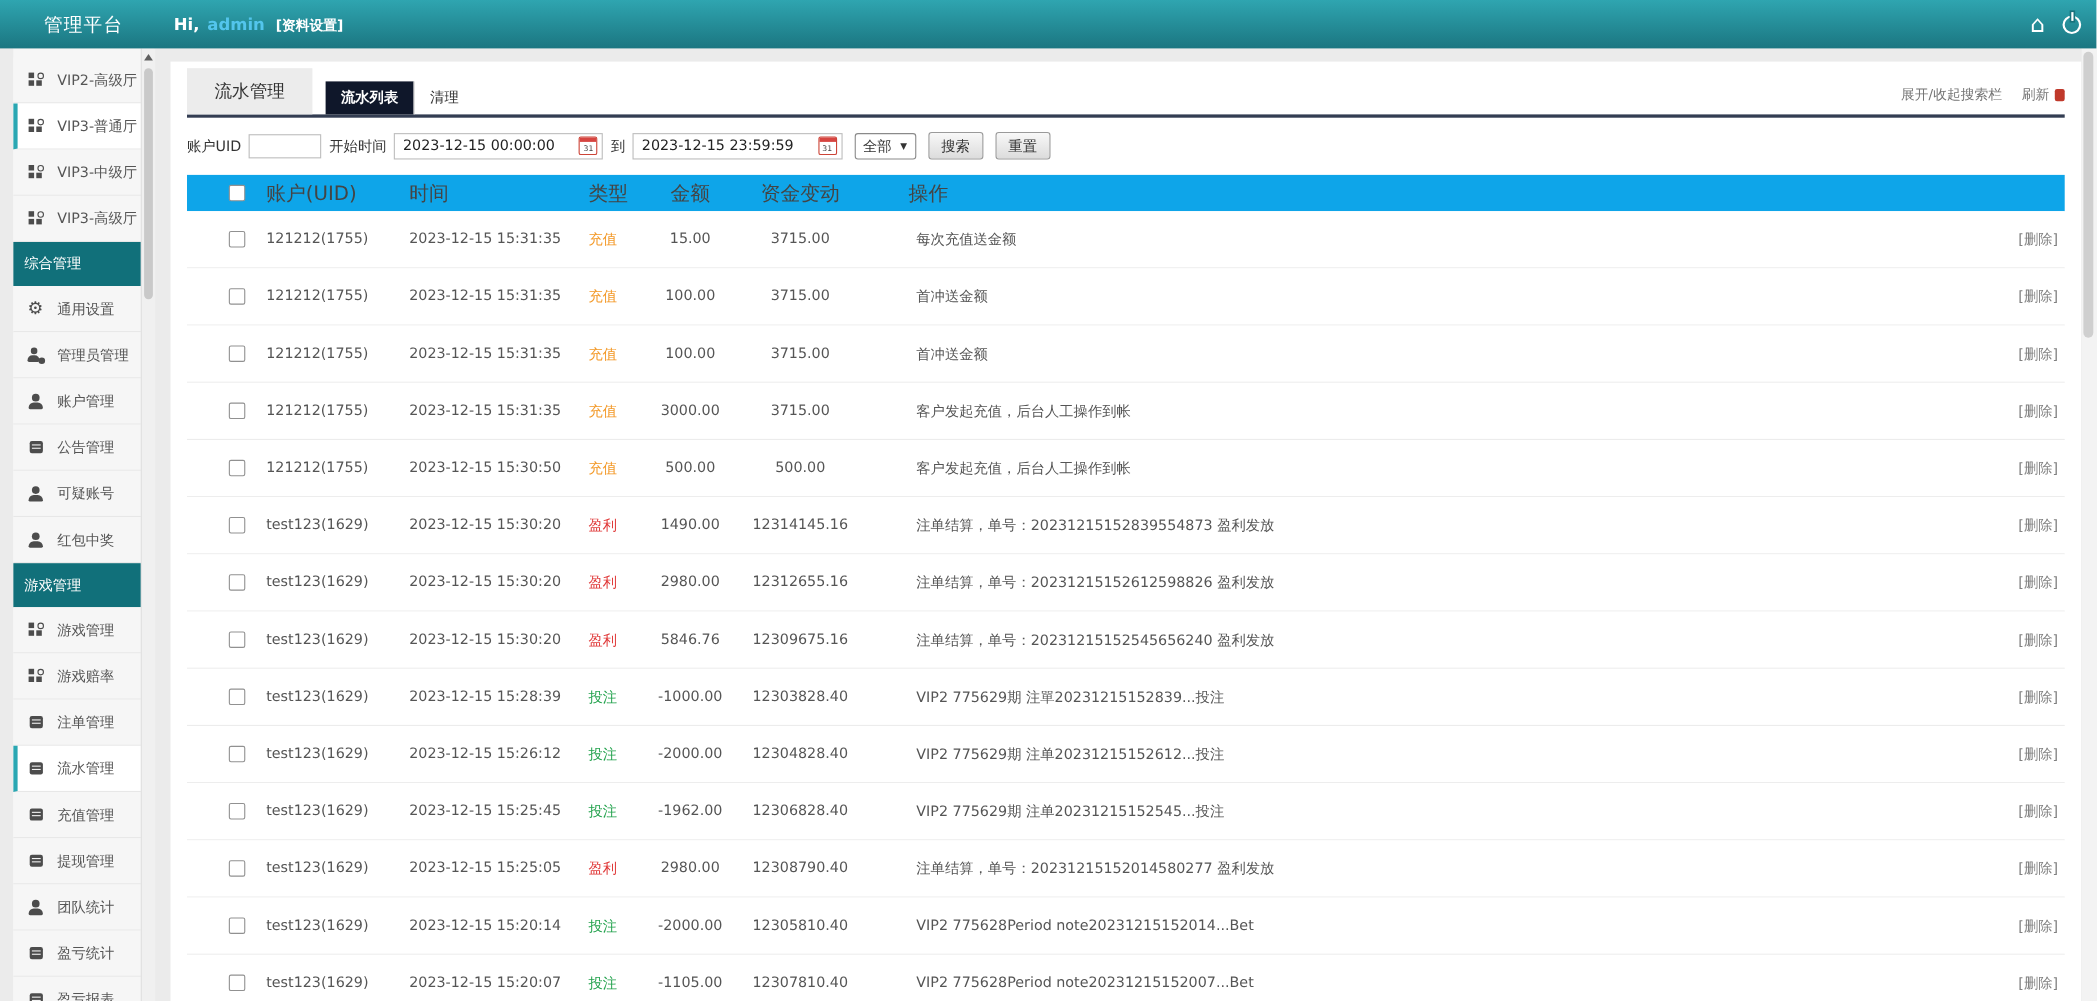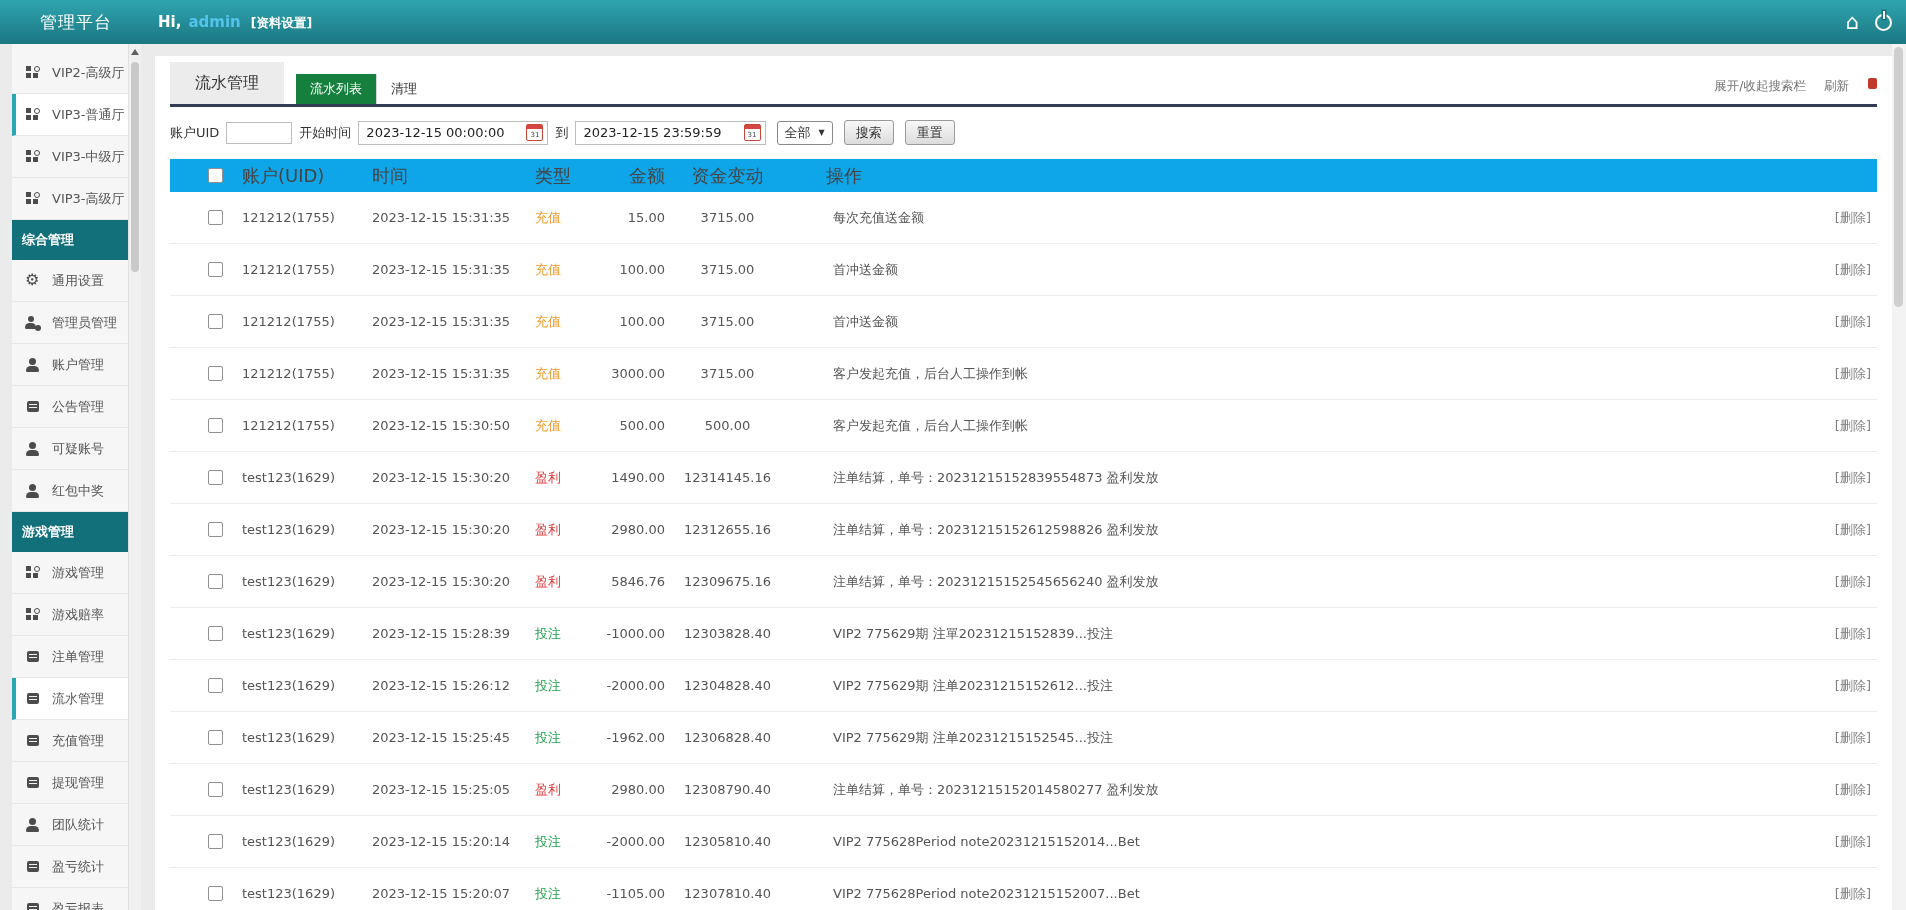--- a/index.html
+++ b/index.html
@@ -22,21 +22,21 @@
   .power-icon{width:13px;height:13px;border:2px solid #fff;border-radius:50%;position:relative;cursor:pointer}
   .power-icon::before{content:"";position:absolute;top:-5px;left:50%;margin-left:-1px;width:2px;height:8px;background:#fff;box-shadow:0 0 0 1.5px #19727c}
   
   .sidebar{position:absolute;top:44px;left:12px;width:128px;bottom:0;background:#f6f6f6;overflow:hidden}
   .side-list{padding-top:8px}
   .side-row{box-sizing:border-box;cursor:pointer}
   .side-row.item{height:42px;display:flex;align-items:center;padding-left:13px;gap:11px;
     font-size:13px;color:#555;border-bottom:1px solid #e7e7e7;background:#f6f6f6}
   .side-row.item.active{background:#fff;border-left:4px solid #2aa7b2;padding-left:9px}
   .side-row.section{height:40px;display:flex;align-items:center;padding-left:10px;
-    background:#11707a;color:#fff;font-weight:bold;font-size:13px;cursor:default}
+    background:#11707a;color:#fff;font-weight:normal;font-size:13px;cursor:default}
   .s-icon{width:16px;height:16px;position:relative;flex:none;display:inline-block}
   .grid-icon::before{content:"";position:absolute;left:1px;top:8px;width:5px;height:5px;background:#4c4c4c;
     box-shadow:0 -7px 0 #4c4c4c,7px 0 0 #4c4c4c}
   .grid-icon::after{content:"";position:absolute;left:9px;top:1px;width:4px;height:4px;border:1px solid #4c4c4c;border-radius:50%}
   .gear-icon::before{content:"⚙";position:absolute;left:0;top:-1px;font-size:16px;line-height:16px;color:#4c4c4c}
   .user-icon::before{content:"";position:absolute;top:1px;left:4px;width:7px;height:7px;border-radius:50%;background:#4c4c4c}
   .user-icon::after{content:"";position:absolute;top:9px;left:1px;width:13px;height:6px;border-radius:7px 7px 2px 2px;background:#4c4c4c}
   .admin-icon::before{content:"";position:absolute;top:1px;left:3px;width:6px;height:6px;border-radius:50%;background:#4c4c4c;
     box-shadow:7px 9px 0 0 #4c4c4c}
   .admin-icon::after{content:"";position:absolute;top:8px;left:0;width:11px;height:6px;border-radius:6px 6px 2px 2px;background:#4c4c4c}
@@ -51,25 +51,25 @@
   .page-scroll{position:absolute;top:44px;right:0;width:14px;bottom:0;background:#f3f3f3;border-left:1px solid #ddd}
   .page-scroll .thumb{position:absolute;top:3px;left:2px;width:9px;height:260px;background:#cfcfcf;border-radius:5px;cursor:pointer}
   
   .main{position:absolute;top:44px;left:141px;right:14px;bottom:0;background:#ebebeb;padding:12px 0 0 14px;box-sizing:border-box}
   .panel{background:#fff;height:100%;box-sizing:border-box;padding:6px 15px 0 15px}
   
   .tabstrip{display:flex;align-items:flex-end;border-bottom:3px solid #333d52}
   .page-title{background:#ececec;font-size:16px;color:#333;padding:11px 25px 10px 25px;flex:none}
   .tabs{display:flex;align-items:flex-end;margin-left:12px}
   .tab{font-size:13px;padding:6px 14px;color:#333;cursor:pointer}
-  .tab.active{background:#15803d;color:#fff;font-weight:normal}
+  .tab.active{background:#0f172a;color:#fff;font-weight:bold}
   .tab.plain{border-left:1px solid #d5d5d5}
   .strip-right{margin-left:auto;display:flex;align-items:center;gap:18px;padding-bottom:9px;font-size:12.5px;color:#757575}
   .strip-link{cursor:pointer}
-  .refresh-wrap{display:flex;align-items:flex-start;gap:19px;cursor:pointer}
+  .refresh-wrap{display:flex;align-items:center;gap:5px;cursor:pointer}
   .red-icon{width:9px;height:11px;background:#c0392b;border-radius:2px}
   
   .filters{display:flex;align-items:center;margin-top:13px;font-size:13px;color:#333;gap:7px}
   .lbl{flex:none}
   .input-uid{width:58px;height:20px;border:1px solid #bdbdbd;background:#fff;font:inherit;padding:0 3px;box-sizing:content-box}
   .dt{display:flex;align-items:center;border:1px solid #bdbdbd;height:22px;padding:0 4px 0 7px;gap:22px;background:#fff;color:#222;cursor:text}
   .cal{width:15px;height:15px;border:1px solid #cc4437;border-radius:2px;position:relative;background:#fff;flex:none;cursor:pointer}
   .cal::before{content:"";position:absolute;top:0;left:0;right:0;height:4px;background:#d64541}
   .cal::after{content:"31";position:absolute;bottom:0;left:0;right:0;text-align:center;font-size:7px;color:#444;line-height:10px}
   .select{display:flex;align-items:center;gap:8px;border:1px solid #8a8a8a;border-radius:3px;height:22px;padding:0 7px;background:#fff;cursor:pointer;margin-left:4px}
@@ -77,21 +77,21 @@
   .btn{height:25px;padding:0 11px;border:1px solid #9a9a9a;border-radius:3px;
     background:linear-gradient(180deg,#f8f8f8,#dcdcdc);font-size:13px;color:#333;font-family:inherit;cursor:pointer;margin-left:4px}
   
   .table{margin-top:14px}
   .thead{display:flex;align-items:center;height:33px;background:#0ea5e9;font-size:18px;color:#444}
   .trow{display:flex;align-items:center;height:51px;border-bottom:1px solid #ececec;font-size:13px;color:#555;background:#fff}
   .c-cb{flex:0 0 72px;display:flex;align-items:center;padding-left:38px;box-sizing:border-box}
   .c-uid{flex:0 0 130px}
   .c-time{flex:0 0 163px}
   .c-type{flex:0 0 55px}
-  .c-amt{flex:0 0 75px;text-align:right}
+  .c-amt{flex:0 0 75px;text-align:center}
   .c-chg{flex:0 0 125px;text-align:center}
   .c-rmk{flex:1 1 auto;padding-left:43px;box-sizing:border-box;overflow:hidden;white-space:nowrap}
   .c-act{flex:0 0 78px;text-align:right;padding-right:6px;box-sizing:border-box}
   .cb{width:13px;height:13px;border:1px solid #919191;border-radius:2px;background:#fff;display:inline-block;cursor:pointer}
   .type-recharge{color:#f39826}
   .type-profit{color:#e03a3a}
   .type-bet{color:#23a24d}
   .del-link{color:#808080;cursor:pointer}
 </style>
 </head>

